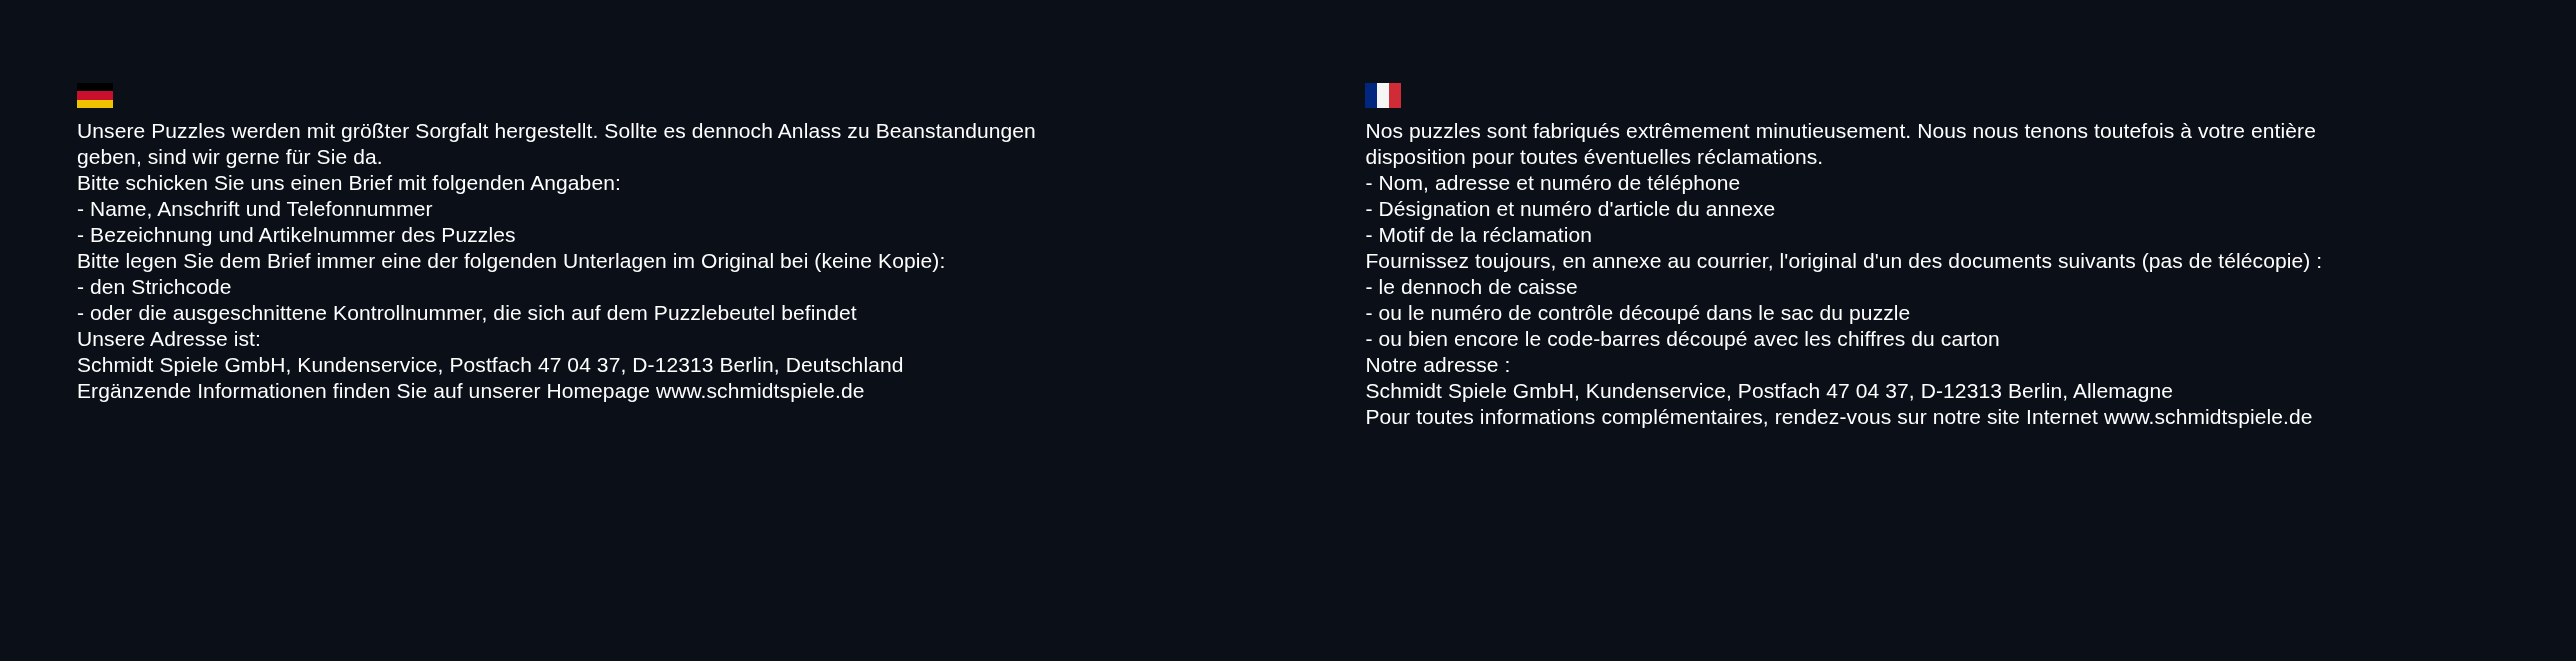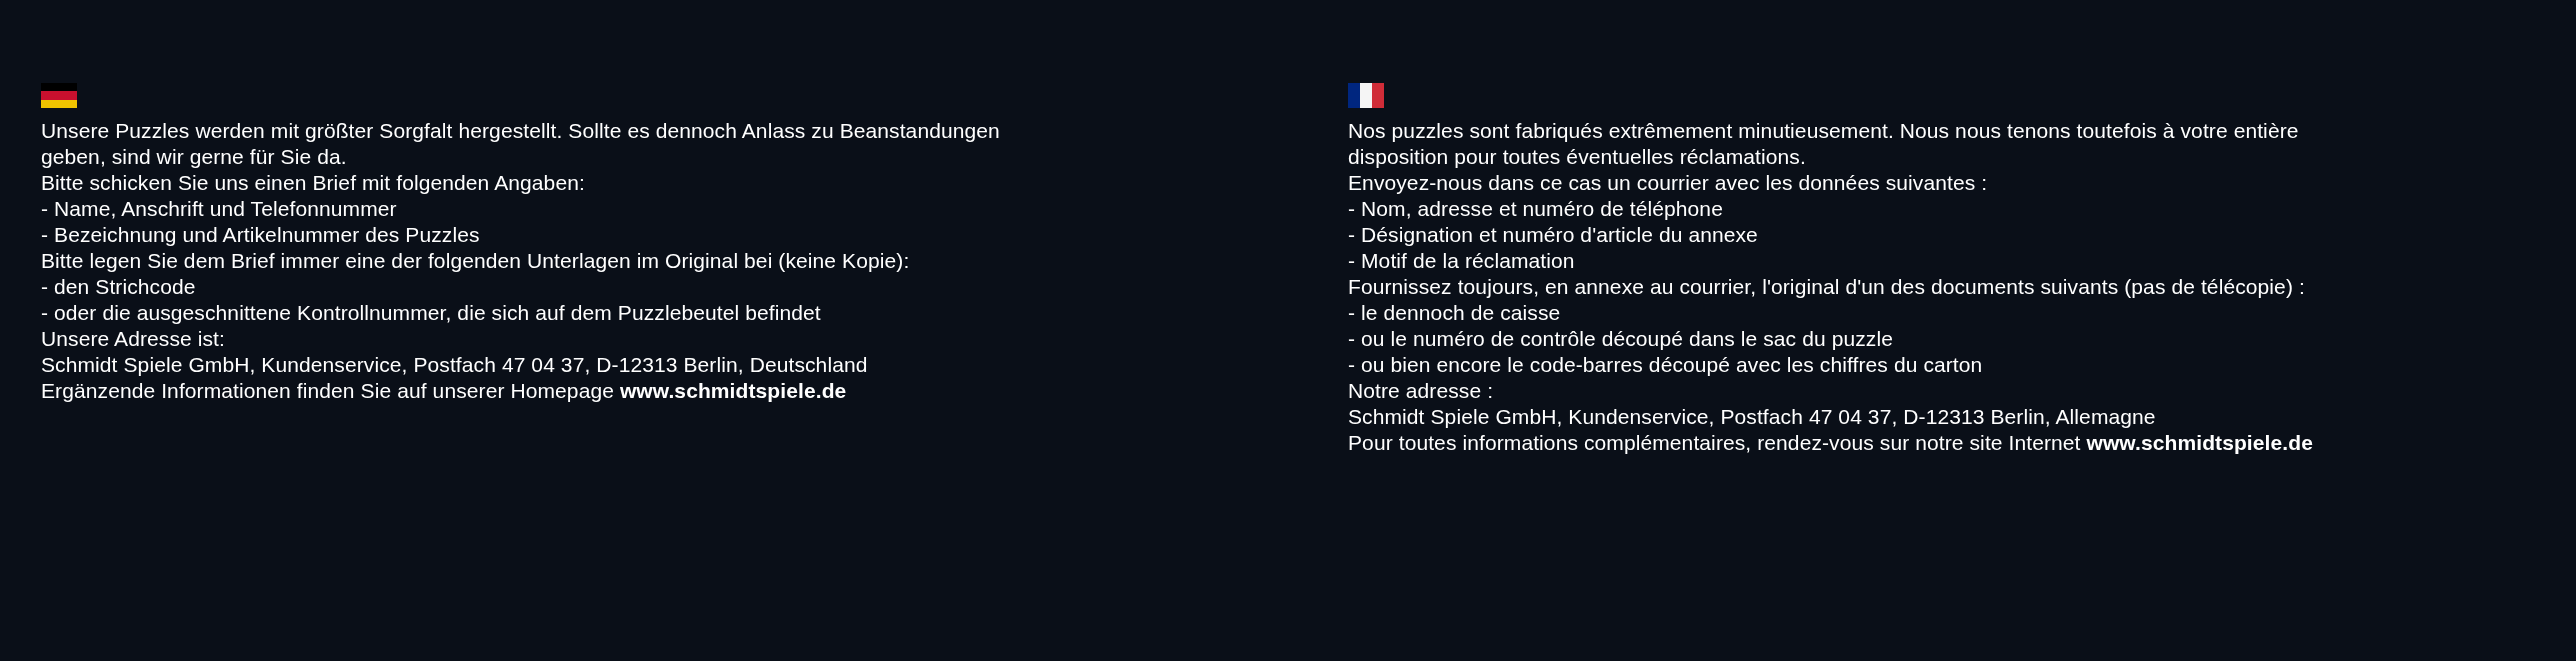--- a/index.html
+++ b/index.html
@@ -29,20 +29,21 @@
     display: flex;
     flex-direction: row;
   }
   .col {
     position: relative;
     box-sizing: border-box;
   }
   .col-de {
     width: 1348px;
     padding: 83px 0 0 41px;
+    margin-left: 36px;
   }
   .col-fr {
     width: 1228px;
     padding: 83px 0 0 0;
   }
   .flag {
     width: 36px;
     height: 25px;
     display: block;
     margin-bottom: 10px;
@@ -67,21 +68,21 @@
     letter-spacing: 0.1px;
     white-space: nowrap;
   }
   .line {
     white-space: nowrap;
   }
   .line.bold {
     font-weight: normal;
   }
   .line .b {
-    font-weight: bold;
+    font-weight: normal;
   }
 </style>
 </head>
 <body>
 
 <div class="page">
   <div class="columns">
 
     <div class="col col-de">
       <div class="flag flag-de"></div>
@@ -98,21 +99,20 @@
         <div class="line">Schmidt Spiele GmbH, Kundenservice, Postfach 47 04 37, D-12313 Berlin, Deutschland</div>
         <div class="line"><span>Ergänzende Informationen finden Sie auf unserer Homepage </span><span class="b">www.schmidtspiele.de</span></div>
       </div>
     </div>
 
     <div class="col col-fr">
       <div class="flag flag-fr"></div>
       <div class="lines">
         <div class="line">Nos puzzles sont fabriqués extrêmement minutieusement. Nous nous tenons toutefois à votre entière</div>
         <div class="line">disposition pour toutes éventuelles réclamations.</div>
-        <div class="line">Envoyez-nous dans ce cas un courrier avec les données suivantes :</div>
         <div class="line">- Nom, adresse et numéro de téléphone</div>
         <div class="line">- Désignation et numéro d'article du annexe</div>
         <div class="line">- Motif de la réclamation</div>
         <div class="line">Fournissez toujours, en annexe au courrier, l'original d'un des documents suivants (pas de télécopie) :</div>
         <div class="line">- le dennoch de caisse</div>
         <div class="line">- ou le numéro de contrôle découpé dans le sac du puzzle</div>
         <div class="line">- ou bien encore le code-barres découpé avec les chiffres du carton</div>
         <div class="line bold">Notre adresse :</div>
         <div class="line">Schmidt Spiele GmbH, Kundenservice, Postfach 47 04 37, D-12313 Berlin, Allemagne</div>
         <div class="line"><span>Pour toutes informations complémentaires, rendez-vous sur notre site Internet </span><span class="b">www.schmidtspiele.de</span></div>

